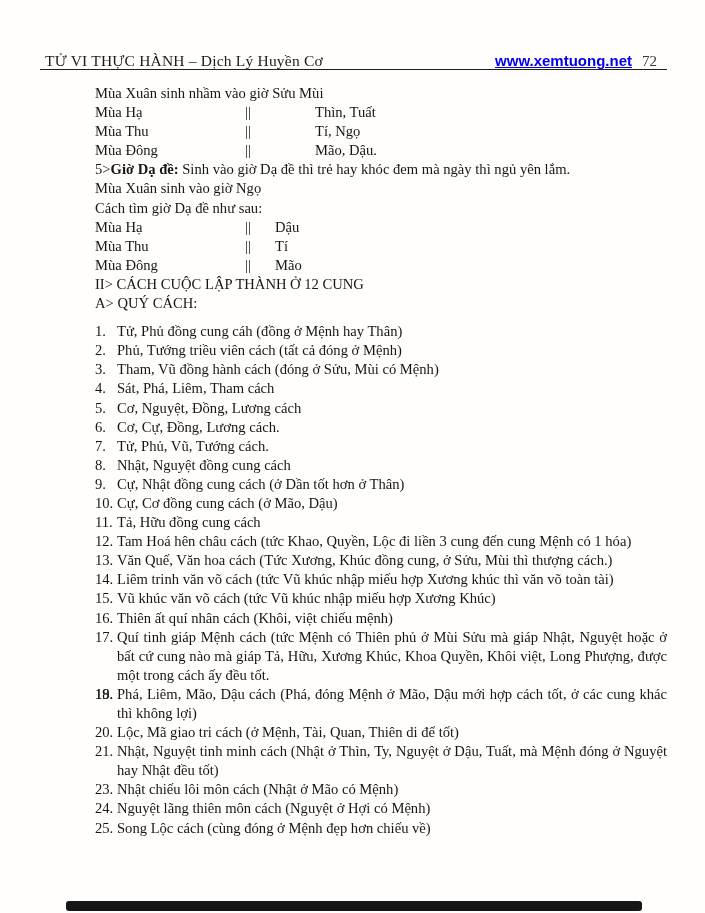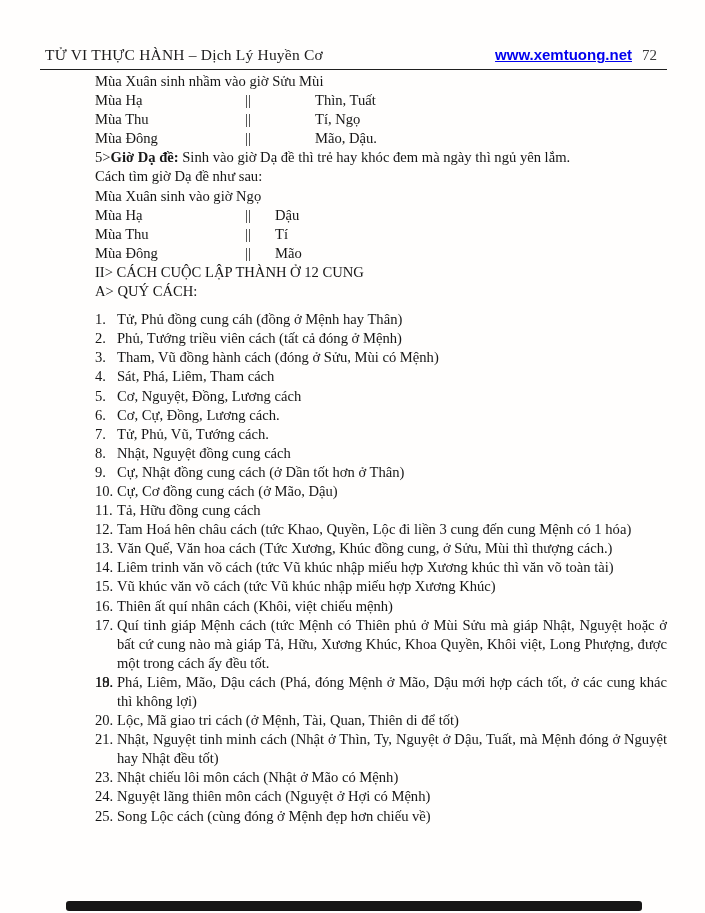--- a/index.html
+++ b/index.html
@@ -8,38 +8,38 @@
     background:#ffffff;
     font-family:"Liberation Serif","DejaVu Serif",serif;
     color:#161616;
     position:relative;
     overflow:hidden;
   }
   .page{position:absolute;inset:0;background:#fffefd;}
 
   
   .header{
-    position:absolute;left:45px;right:48px;top:46px;
+    position:absolute;left:45px;right:48px;top:52px;
     display:flex;justify-content:space-between;align-items:baseline;
   }
   .header-title{font-size:15.5px;letter-spacing:.2px;color:#1c1c1c;white-space:nowrap;}
   .header-right{display:flex;align-items:baseline;gap:10px;}
   .header-link{
     font-family:"Liberation Sans","DejaVu Sans",sans-serif;
     font-weight:700;font-size:15px;text-decoration:underline;cursor:pointer;
   }
   .header-page{font-size:15px;color:#3a3a3a;}
   .rule{
     position:absolute;left:40px;right:38px;top:69px;
     border-top:1.6px solid #1f1f1f;height:0;
   }
 
   
   .content{
-    position:absolute;left:95px;top:72px;width:572px;
+    position:absolute;left:95px;top:84px;width:572px;
     font-size:14.6px;line-height:19.1px;
   }
   .content p{margin:0;}
   .trow{display:flex;}
   .tlabel{width:150px;}
   .tsep{display:inline-block;}
   .t1 .tsep{width:70px;}
   .t2 .tsep{width:30px;}
   .spacer{height:9px;}
   .b{font-weight:700;}
@@ -89,22 +89,22 @@
 
         <div class="trow">
           <span class="tlabel">Mùa Đông</span>
           <span class="tsep">||</span>
           <span class="tvalue">Mão, Dậu.</span>
         </div>
       </div>
 
     <p><span>5&gt;</span><span class="b">Giờ Dạ đề:</span><span> Sinh vào giờ Dạ đề thì trẻ hay khóc đem mà ngày thì ngủ yên lắm.</span></p>
 
+    <p>Mùa Xuân sinh vào giờ Ngọ</p>
     <p>Cách tìm giờ Dạ đề như sau:</p>
-    <p>Mùa Xuân sinh vào giờ Ngọ</p>
 
     <div class="t2">
 
         <div class="trow">
           <span class="tlabel">Mùa Hạ</span>
           <span class="tsep">||</span>
           <span class="tvalue">Dậu</span>
         </div>
 
         <div class="trow">

